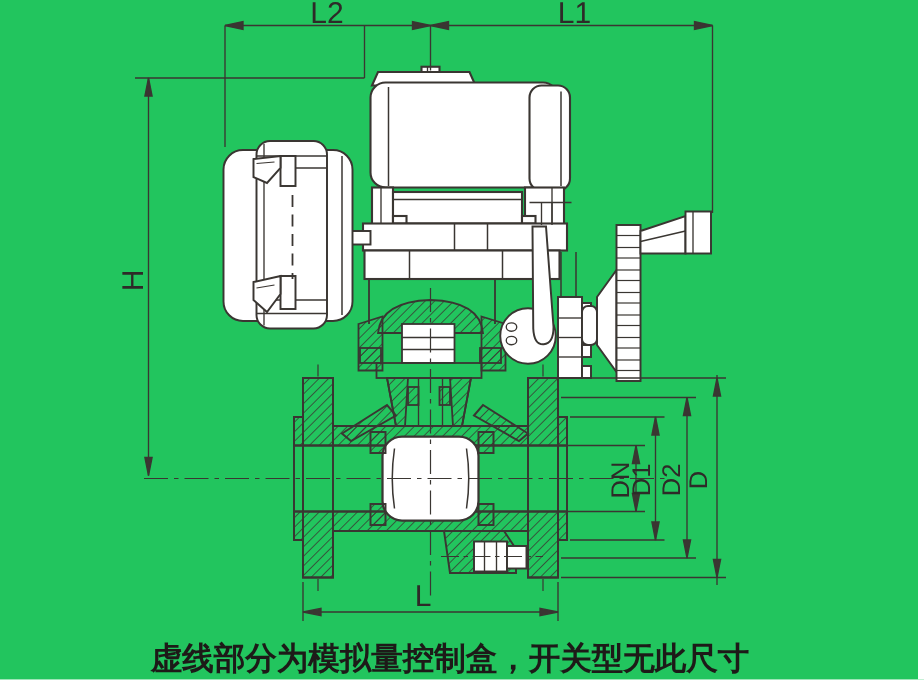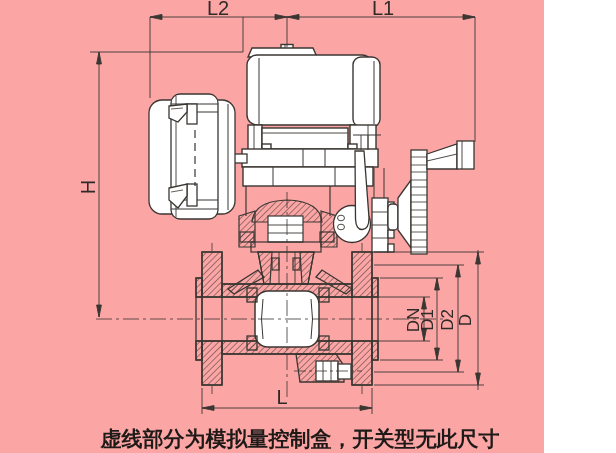--- a/index.html
+++ b/index.html
@@ -1,16 +1,16 @@
 <!DOCTYPE html>
 <html><head>
 <meta charset="utf-8">
 <style>
   html,body{margin:0;padding:0;background:#ffffff;}
-  .stage{position:relative;width:544px;height:453px;background:#fca5a5;overflow:hidden;
+  .stage{position:relative;width:612px;height:453px;background:#22c55e;overflow:hidden;
          font-family:"Liberation Sans", sans-serif;text-align:right;}
   svg{display:block}
   .dimtext{font-family:"Liberation Sans", sans-serif;font-size:20px;fill:#2e2a28;}
   .dimtext-sm{font-family:"Liberation Sans", sans-serif;font-size:17px;fill:#2e2a28;}
   .caption{font-family:"Liberation Sans", sans-serif;font-size:21px;font-weight:bold;fill:#1d1a18;}
 </style>
 </head>
 <body>
 
 <div class="stage">

